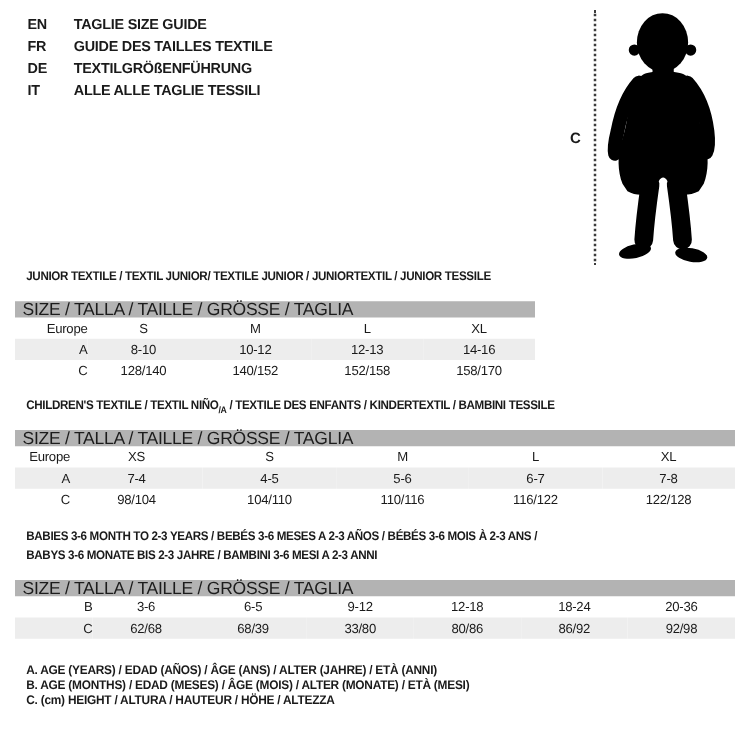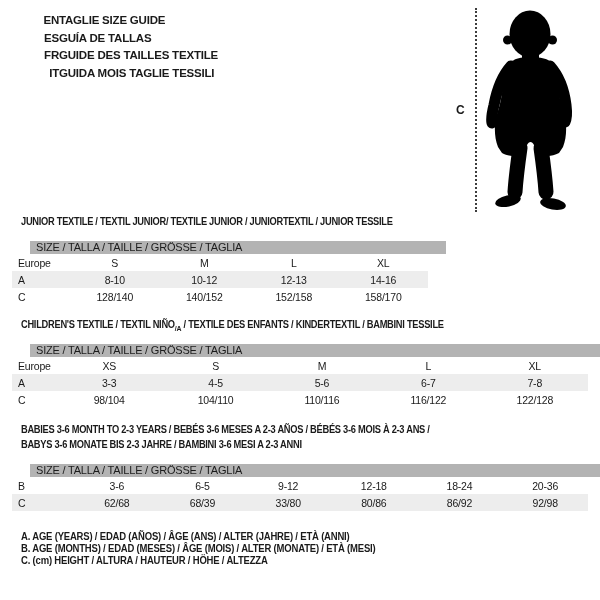--- a/index.html
+++ b/index.html
@@ -7,72 +7,72 @@
     width:600px; height:600px; position:relative;
     background:#ffffff; overflow:hidden;
     font-family:"Liberation Sans", sans-serif;
     color:var(--text,#1a1a1a);
     -webkit-font-smoothing:antialiased;
   }
 
   
   .lang-list { position:absolute; left:22px; top:12px; }
   .lang-row  { line-height:17.7px; font-size:11.5px; font-weight:bold; letter-spacing:-0.2px; }
-  .lang-code { display:inline-block; width:37px;text-align:right; }
+  .lang-code { display:inline-block; width:37px; }
 
   
   .height-line { position:absolute; left:475px; top:8px; height:204px; width:0;
                  border-left:2px dotted #3c3c3c; }
   .height-label { position:absolute; left:456px; top:103px; font-size:12px; font-weight:bold; }
   .silhouette { position:absolute; left:481px; top:6px; }
 
   
   .section { position:absolute; }
   #sec-junior   { left:12px; top:216px; width:416px; }
   #sec-children { left:12px; top:319px; width:576px; }
   #sec-babies   { left:12px; top:424px; width:576px; }
 
   .sec-title { position:absolute; left:9px; top:0; white-space:nowrap;
                font-size:10px; font-weight:bold; letter-spacing:-0.3px;
                transform:scaleX(0.93); transform-origin:0 0; }
   .sec-title.line2 { top:15px; }
   .title-sub { font-size:7.5px; vertical-align:sub; }
 
-  .size-bar { position:absolute; left:18px; top:25px; width:100%; height:13px;
+  .size-bar { position:absolute; left:0; top:25px; width:100%; height:13px;
               background:var(--headerbar,#b3b3b3); line-height:13px;
-              font-size:11px; letter-spacing:-0.2px; padding-left:6px;
+              font-size:14px; letter-spacing:-0.2px; padding-left:6px;
               box-sizing:border-box; color:#1c1c1c; }
   #sec-babies .size-bar { top:40px; }
 
   .size-table { position:absolute; left:0; top:38px; width:100%;
                 border-collapse:collapse; table-layout:fixed; }
   #sec-babies .size-table { top:53px; }
   .size-table th, .size-table td {
     height:17px; padding:0; font-size:10.5px; font-weight:normal;
     letter-spacing:-0.2px; text-align:center; vertical-align:middle; }
-  .size-table th { text-align:left; padding-left:6px; }
+  .size-table th { text-align:right; padding-left:6px; }
   .size-table tr.zebra { background:var(--zebra,#ededed); }
   #sec-junior   col.labelcol { width:58px; }
   #sec-children col.labelcol { width:44px; }
   #sec-babies   col.labelcol { width:62px; }
 
   
   .footnotes { position:absolute; left:21px; top:531px; }
   .footnote  { line-height:12.2px; font-size:10px; font-weight:bold;
                letter-spacing:-0.2px; white-space:nowrap;
                transform:scaleX(0.95); transform-origin:0 0; }
 </style>
 </head>
 <body style="--headerbar: #b3b3b3; --zebra: #ededed; --text: #1a1a1a;">
 
 <div class="lang-list">
     <div class="lang-row"><span class="lang-code">EN</span><span>TAGLIE SIZE GUIDE</span></div>
-    <div class="lang-row"><span class="lang-code">ES</span><span>GUÍA DE TALLAS</span></div>
     <div class="lang-row"><span class="lang-code">FR</span><span>GUIDE DES TAILLES TEXTILE</span></div>
-    <div class="lang-row"><span class="lang-code">IT</span><span>GUIDA MOIS TAGLIE TESSILI</span></div>
+    <div class="lang-row"><span class="lang-code">DE</span><span>TEXTILGRÖßENFÜHRUNG</span></div>
+    <div class="lang-row"><span class="lang-code">IT</span><span>ALLE ALLE TAGLIE TESSILI</span></div>
   </div>
 
 <div class="height-line"></div>
 <div class="height-label">C</div>
 <svg class="silhouette" width="112" height="208" viewBox="0 0 112 208">
   <g fill="#000000" stroke="none">
     <ellipse cx="49" cy="28" rx="20.5" ry="23.5"></ellipse>
     <circle cx="26.5" cy="34" r="4.5"></circle>
     <circle cx="71.5" cy="34" r="4.5"></circle>
     <rect x="41" y="40" width="17" height="16"></rect>
@@ -133,21 +133,21 @@
         <tr>
           <th>Europe</th>
           <td>XS</td>
           <td>S</td>
           <td>M</td>
           <td>L</td>
           <td>XL</td>
         </tr>
         <tr class="zebra">
           <th>A</th>
-          <td>3-3</td>
+          <td>7-4</td>
           <td>4-5</td>
           <td>5-6</td>
           <td>6-7</td>
           <td>7-8</td>
         </tr>
         <tr>
           <th>C</th>
           <td>98/104</td>
           <td>104/110</td>
           <td>110/116</td>

